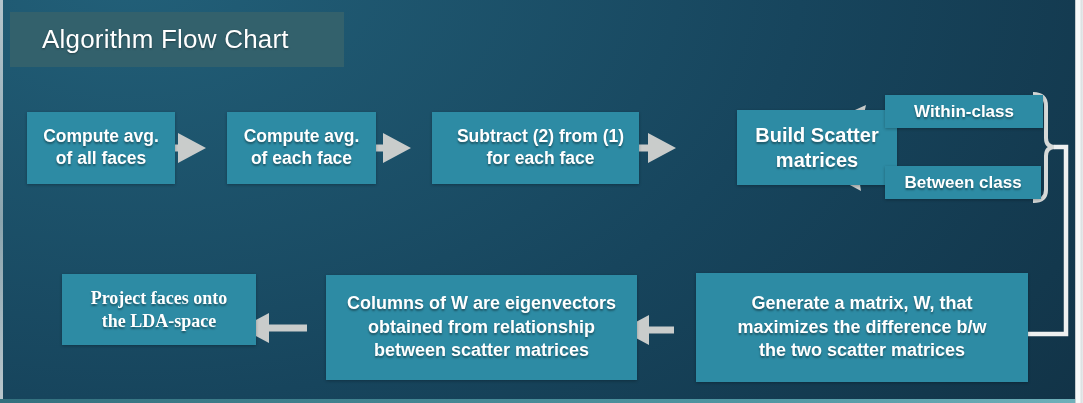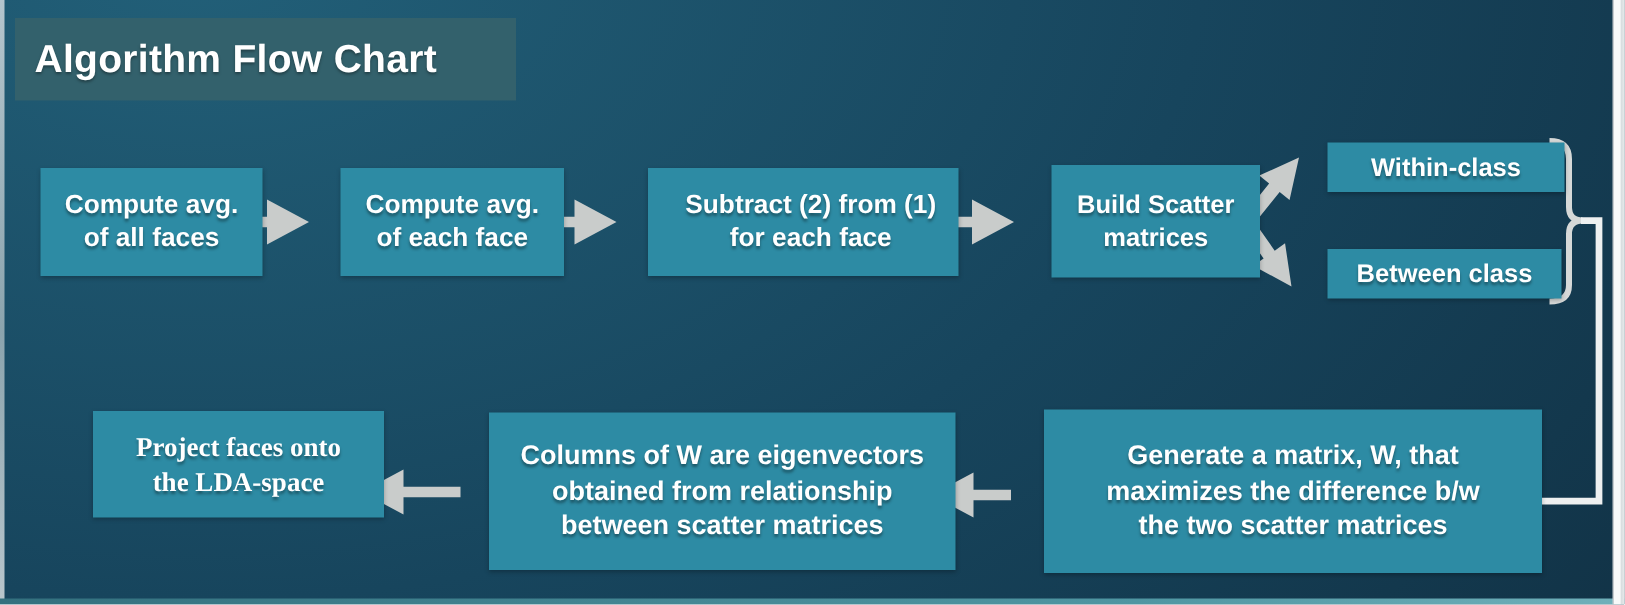--- a/index.html
+++ b/index.html
@@ -12,43 +12,43 @@
       radial-gradient(1400px 900px at 12% -8%,
         var(--background-top,#226079) 0%,
         #17455d 48%,
         var(--background-bottom,#0f2b3d) 100%);
   }
   .title-box{
     position:absolute;left:10px;top:12px;width:334px;height:55px;
     background:var(--title-fill,#33616c);
     color:var(--text,#fff);
     display:flex;align-items:center;
-    padding-left:13px;box-sizing:border-box;
-    font-size:26px;font-weight:700;letter-spacing:.2px;
+    padding-left:32px;box-sizing:border-box;
+    font-size:26px;font-weight:400;letter-spacing:.2px;
     text-shadow:0 1px 2px rgba(0,0,0,.35);
   }
   .node{
     position:absolute;
     background:var(--box-fill,#2d8ba4);
     color:var(--text,#fff);
     display:flex;align-items:center;justify-content:center;
     box-sizing:border-box;
     font-weight:700;
     box-shadow:0 1px 3px rgba(0,0,0,.28);
     margin-left:19px;
   }
   .node span{
     display:block;width:100%;
     text-align:center;white-space:pre-line;
     text-shadow:0 2px 2px rgba(0,0,0,.38);
   }
   #box1{left:8px;top:112px;width:148px;height:72px;font-size:17.5px;line-height:1.25;}
   #box2{left:208px;top:112px;width:149px;height:72px;font-size:17.5px;line-height:1.25;}
   #box3{left:413px;top:112px;width:207px;height:72px;font-size:17.5px;line-height:1.25;padding-left:10px;}
-  #box4{left:682px;top:110px;width:139px;height:75px;font-size:17px;line-height:1.25;}
+  #box4{left:718px;top:110px;width:160px;height:75px;font-size:20px;line-height:1.25;}
   #box5{left:866px;top:95px;width:158px;height:33px;font-size:17px;}
   #box6{left:866px;top:166px;width:156px;height:33px;font-size:17px;}
   #boxG{left:677px;top:273px;width:332px;height:109px;font-size:18px;line-height:1.33;}
   #boxC{left:307px;top:275px;width:311px;height:105px;font-size:18px;line-height:1.33;}
   #boxP{left:43px;top:274px;width:194px;height:71px;font-size:18px;line-height:1.25;font-family:Liberation Serif, serif;}
   .connector-layer{position:absolute;left:0;top:0;width:1083px;height:403px;pointer-events:none;}
   .edge-left{
     position:absolute;left:0;top:0;width:3px;height:403px;
     background:linear-gradient(180deg,#cfd8dd 0%,#9fb3ba 55%,#d6dde0 100%);
     opacity:.85;

